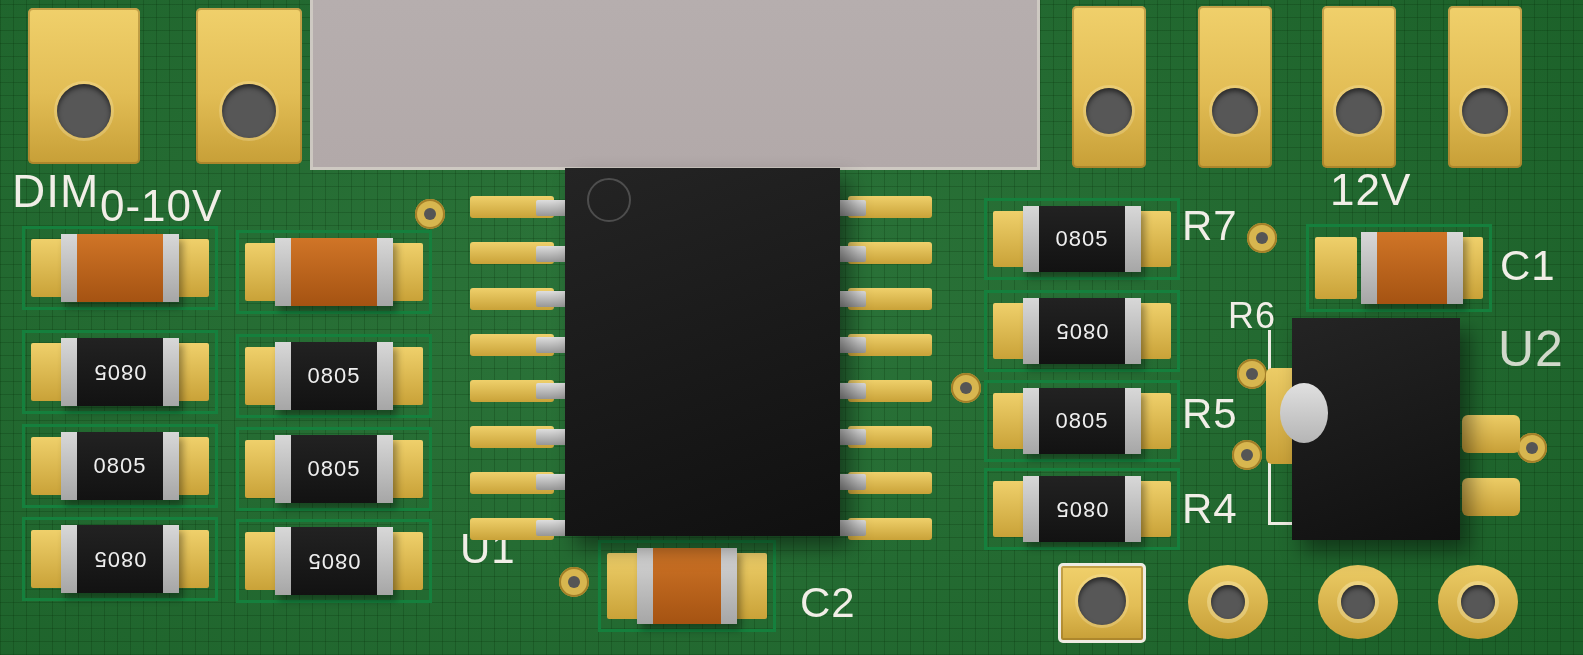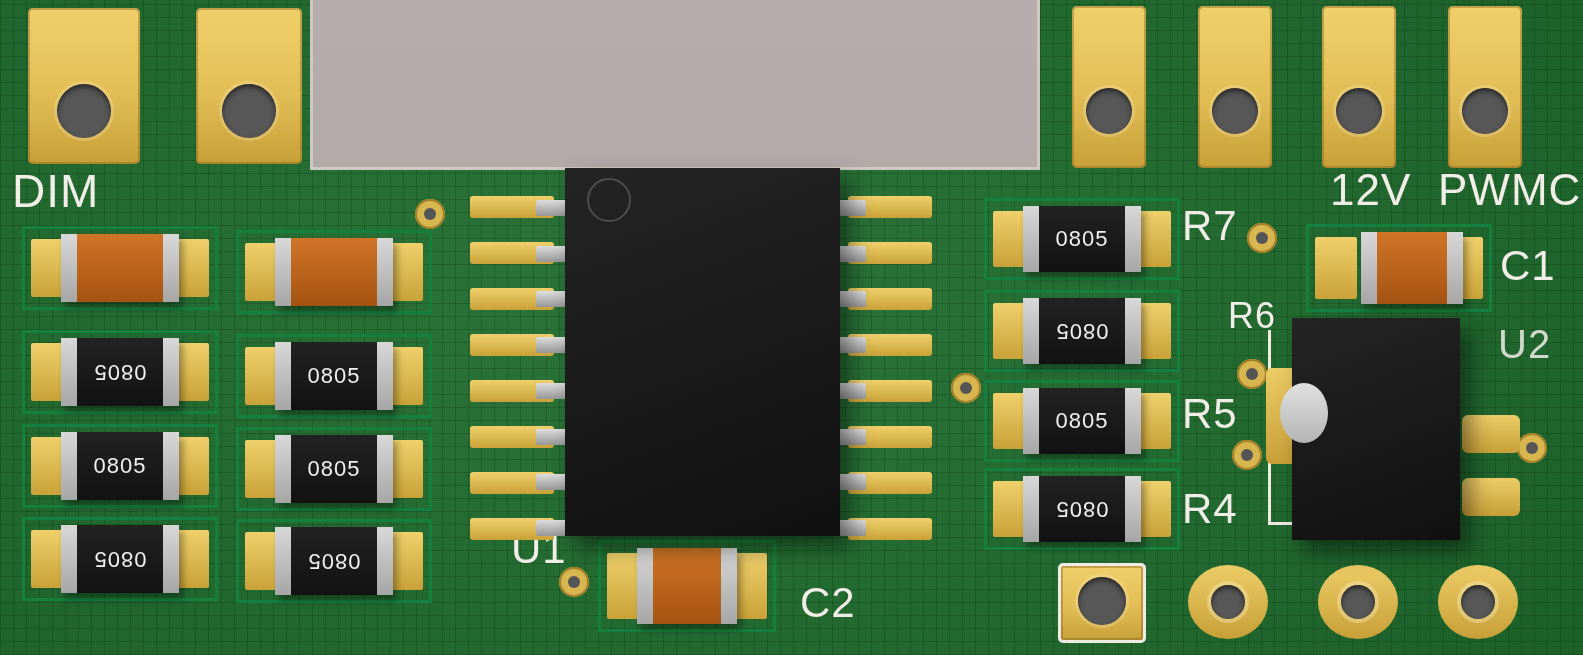--- a/index.html
+++ b/index.html
@@ -277,23 +277,23 @@
     <div class="hole" style="left:23px;top:20px;width:34px;height:34px"></div>
   </div>
   <div class="oval" style="left:1318px;top:565px;width:80px;height:74px">
     <div class="hole" style="left:23px;top:20px;width:34px;height:34px"></div>
   </div>
   <div class="oval" style="left:1438px;top:565px;width:80px;height:74px">
     <div class="hole" style="left:23px;top:20px;width:34px;height:34px"></div>
   </div>
 
   <div class="silk" style="left:12px;top:168px;font-size:46px">DIM</div>
-  <div class="silk" style="left:511px;top:528px;font-size:42px">U1</div>
+  <div class="silk" style="left:100px;top:184px;font-size:44px">0-10V</div>
+  <div class="silk" style="left:460px;top:528px;font-size:42px">U1</div>
   <div class="silk" style="left:800px;top:582px;font-size:42px">C2</div>
   <div class="silk" style="left:1182px;top:205px;font-size:42px">R7</div>
   <div class="silk" style="left:1228px;top:298px;font-size:36px">R6</div>
   <div class="silk" style="left:1182px;top:393px;font-size:42px">R5</div>
   <div class="silk" style="left:1182px;top:488px;font-size:42px">R4</div>
   <div class="silk" style="left:1330px;top:168px;font-size:44px">12V</div>
-  <div class="silk" style="left:1438px;top:168px;font-size:44px">PWMC</div>
   <div class="silk" style="left:1500px;top:245px;font-size:42px">C1</div>
-  <div class="silk" style="left:1498px;top:324px;font-size:40px;opacity:.85">U2</div>
+  <div class="silk" style="left:1498px;top:324px;font-size:50px;opacity:.85">U2</div>
 </div>
 
 </body></html>

